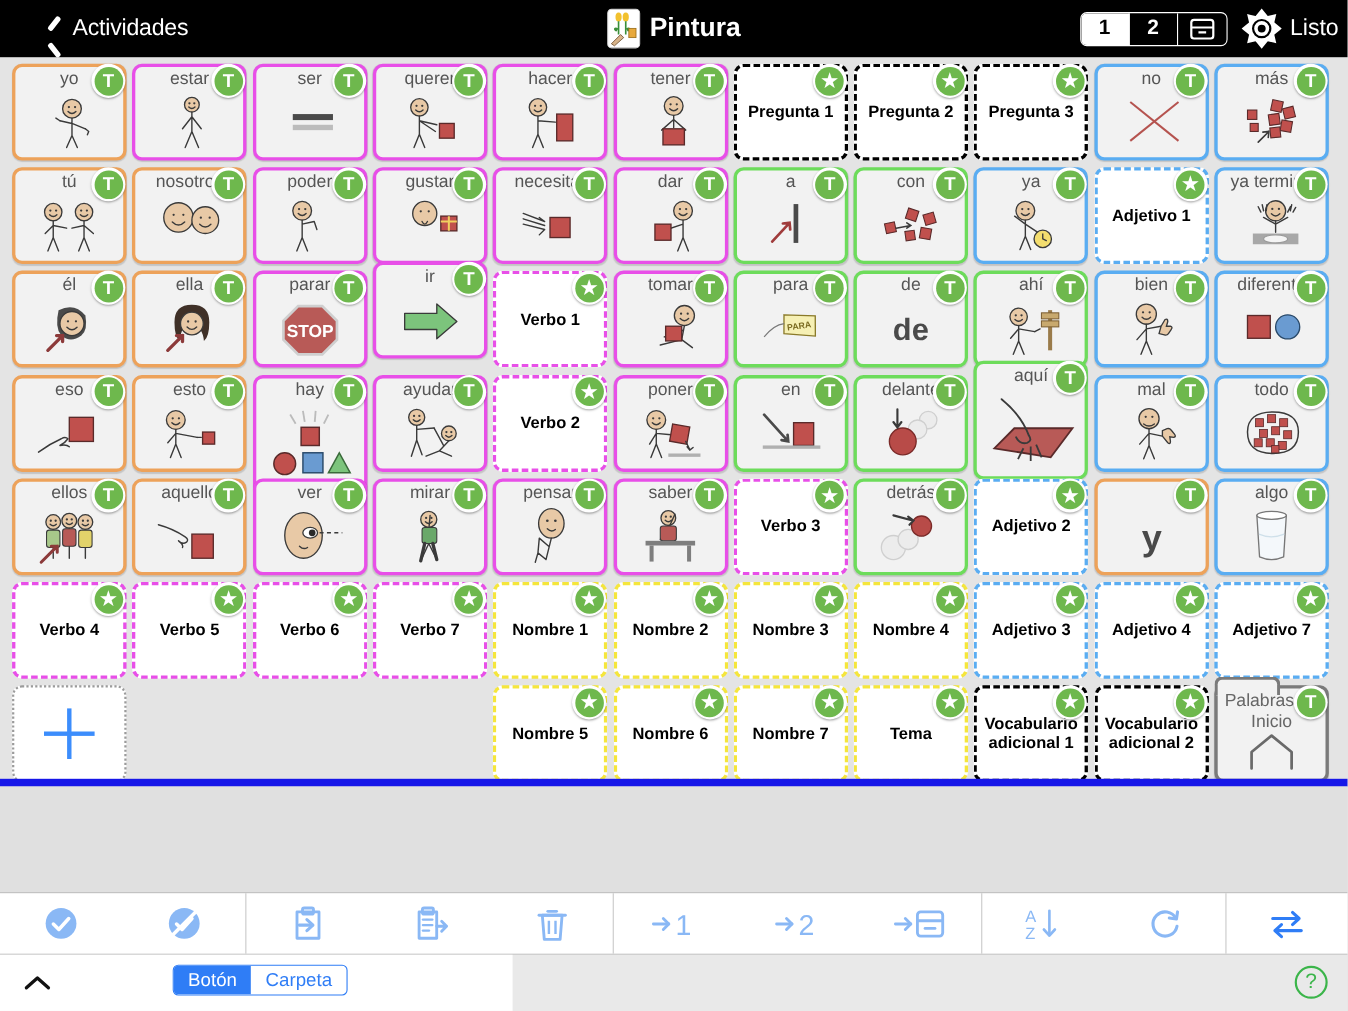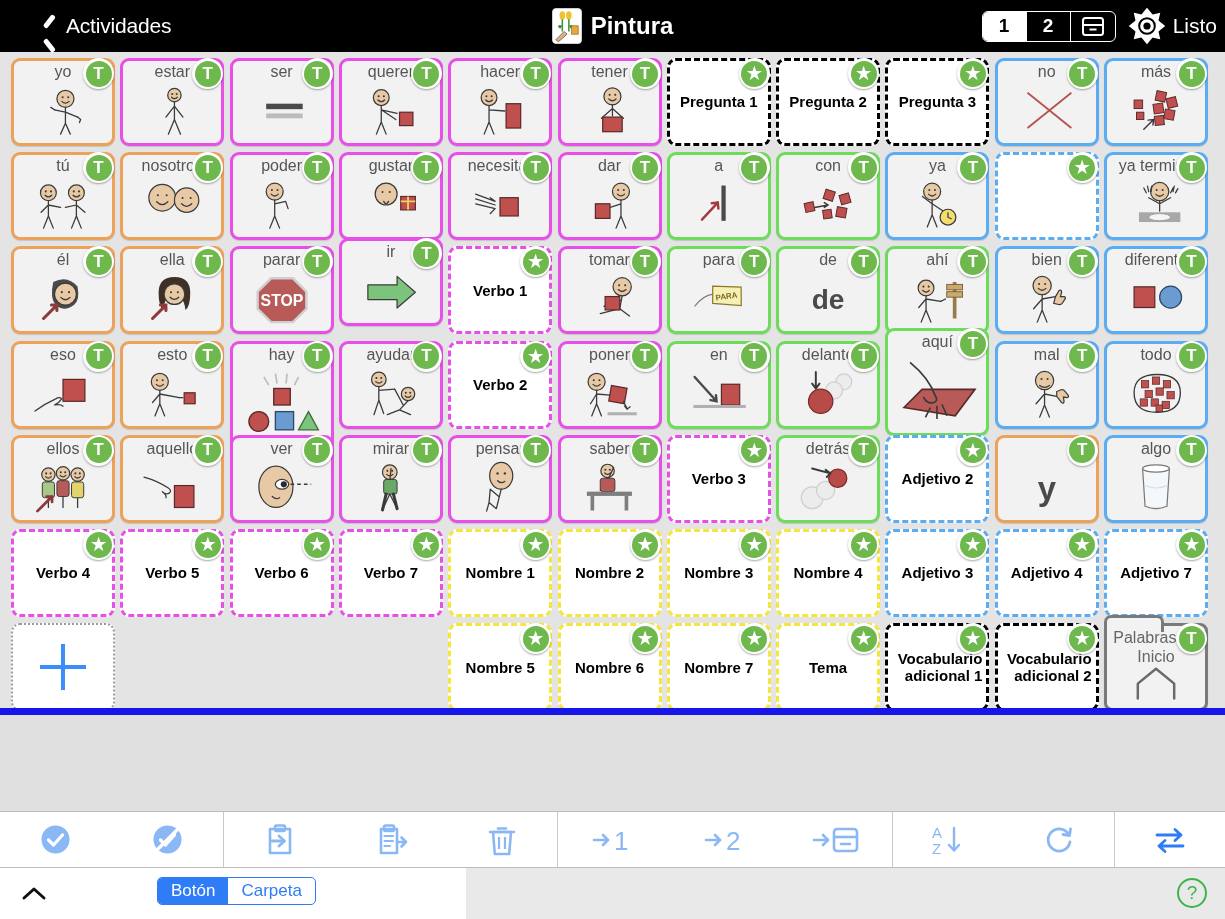--- a/index.html
+++ b/index.html
@@ -61,21 +61,21 @@
   }
   .btn.empty { background:#ffffff; box-shadow:none; }
   .btn.dash { border-style:dashed; border-width:3.5px; }
   .lbl {
     position:absolute; top:2px; left:4px; right:4px; text-align:center;
     font-size:16px; color:#555; font-weight:normal; white-space:nowrap;
     overflow:hidden;
   }
   .ctr-lbl {
     position:absolute; inset:0; display:flex; align-items:center; justify-content:center;
-    font-size:15px; font-weight:bold; color:#000; text-align:right; line-height:1.15;
+    font-size:15px; font-weight:bold; color:#000; text-align:center; line-height:1.15;
     padding:0 4px;
   }
   .badge {
     position:absolute; right:-2px; top:-3px; width:31px; height:31px; border-radius:50%;
     background:#fff; box-shadow:0 1px 2px rgba(0,0,0,.35);
     display:flex; align-items:center; justify-content:center;
   }
   .badge i {
     width:26px; height:26px; border-radius:50%; background:#6eb84d;
     display:flex; align-items:center; justify-content:center;
@@ -558,20 +558,21 @@
             </g>
           </svg>
         </div>
         <div class="badge ">
           <i>T</i>
         </div>
       </div>
     </div>
     <div class="cell" style="left: 994.7px; top: 100.2px; width: 104px; height: 88px;">
       <div class="btn dash empty" style="border-color:#5aadf2">
+        <div class="ctr-lbl">Adjetivo 1</div>
         <div class="badge star">
           <i>★</i>
         </div>
       </div>
     </div>
     <div class="cell" style="left: 1104px; top: 100.2px; width: 104px; height: 88px;">
       <div class="btn" style="border-color:#5aadf2">
         <div class="lbl">ya terminé</div>
         <div class="art">
           <svg viewBox="0 0 104 92" preserveAspectRatio="xMidYMid meet">

